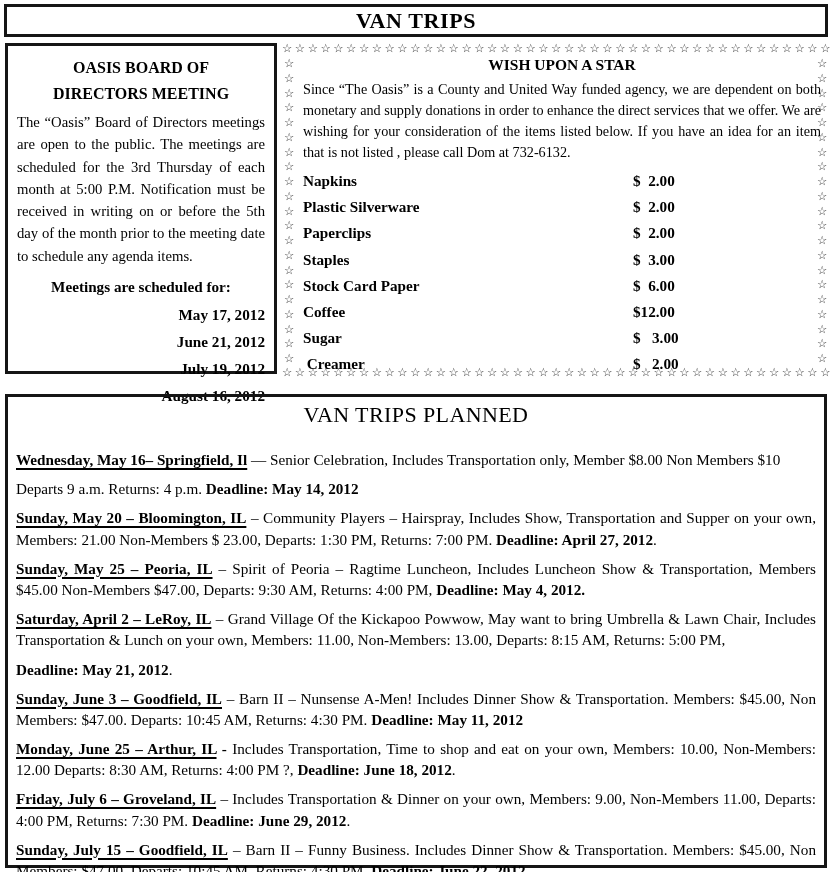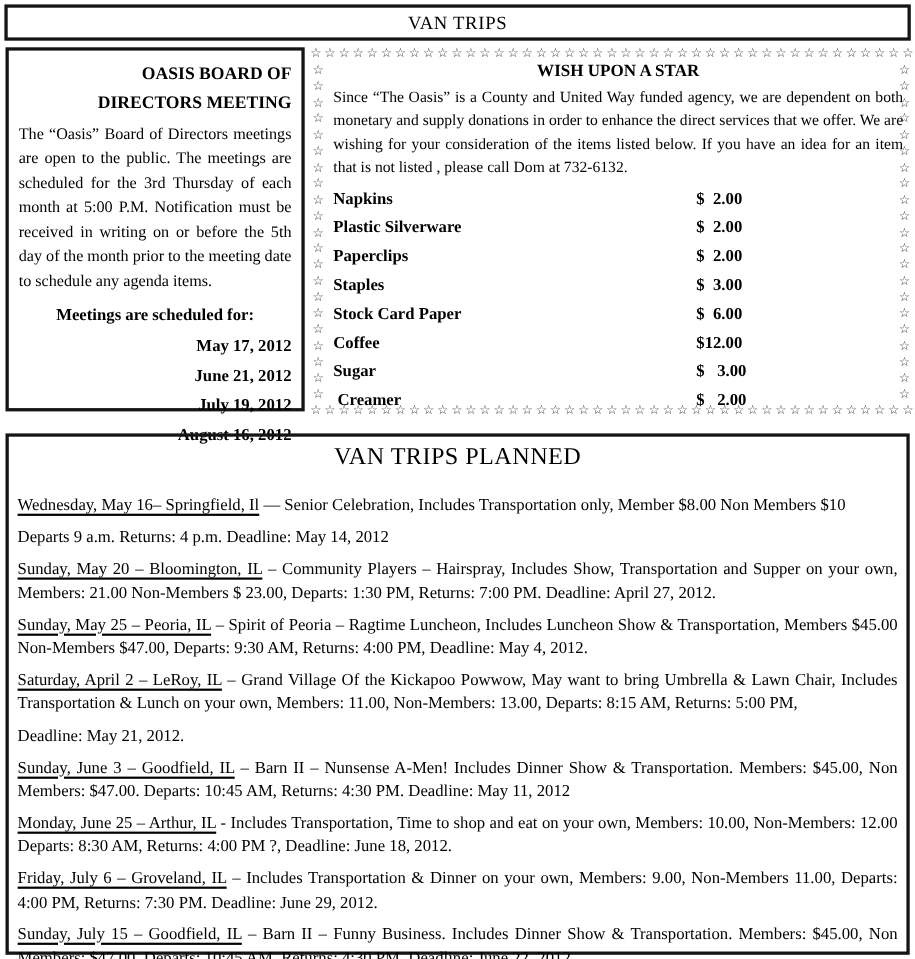--- a/index.html
+++ b/index.html
@@ -9,28 +9,28 @@
     font-family:"Liberation Serif", serif; color:#000;
     overflow:hidden;
   }
 
   
   .banner {
     position:absolute; left:4px; top:4px; width:824px; height:33px;
     border:3px solid #151515;
     display:flex; align-items:center; justify-content:center;
   }
-  .banner-title { font-weight:normal; font-size:17px; letter-spacing:.6px; }
+  .banner-title { font-weight:bold; font-size:22px; letter-spacing:.6px; }
 
   
   .board-box {
     position:absolute; left:5px; top:43px; width:272px; height:331px;
     border:3px solid #151515; padding:9px 9px 0 9px;
   }
-  .board-heading { text-align:right; font-weight:bold; font-size:16px; line-height:26px; }
+  .board-heading { text-align:center; font-weight:bold; font-size:16px; line-height:26px; }
   .board-paragraph {
     margin-top:4px; font-size:14.7px; line-height:22.3px; text-align:justify;
   }
   .schedule-label { margin-top:11px; text-align:center; font-weight:bold; font-size:15.2px; }
   .meeting-dates { margin-top:5px; text-align:right; font-weight:bold; font-size:15.2px; }
   .meeting-dates div { line-height:27px; }
 
   
   .star-box { position:absolute; left:282px; top:42px; width:549px; height:338px; }
   .star-row {
@@ -56,21 +56,21 @@
 
   
   .trips-box {
     position:absolute; left:5px; top:394px; width:822px; height:474px;
     border:3px solid #151515; padding:5px 8px 0 8px;
   }
   .trips-title { text-align:center; font-size:22px; letter-spacing:.4px; margin-bottom:21px; }
   .trip { margin-bottom:7.5px; }
   .trip p { font-size:15.2px; line-height:21.4px; text-align:justify; }
   .trip p + p { margin-top:8px; }
-  .run-b { font-weight:normal; }
+  .run-b { font-weight:bold; }
   .run-u { text-decoration:underline; text-decoration-thickness:2px; text-underline-offset:3px; }
 </style>
 </head>
 <body>
 
 <div class="banner">
   <span class="banner-title">VAN TRIPS</span>
 </div>
 
 <div class="board-box">

